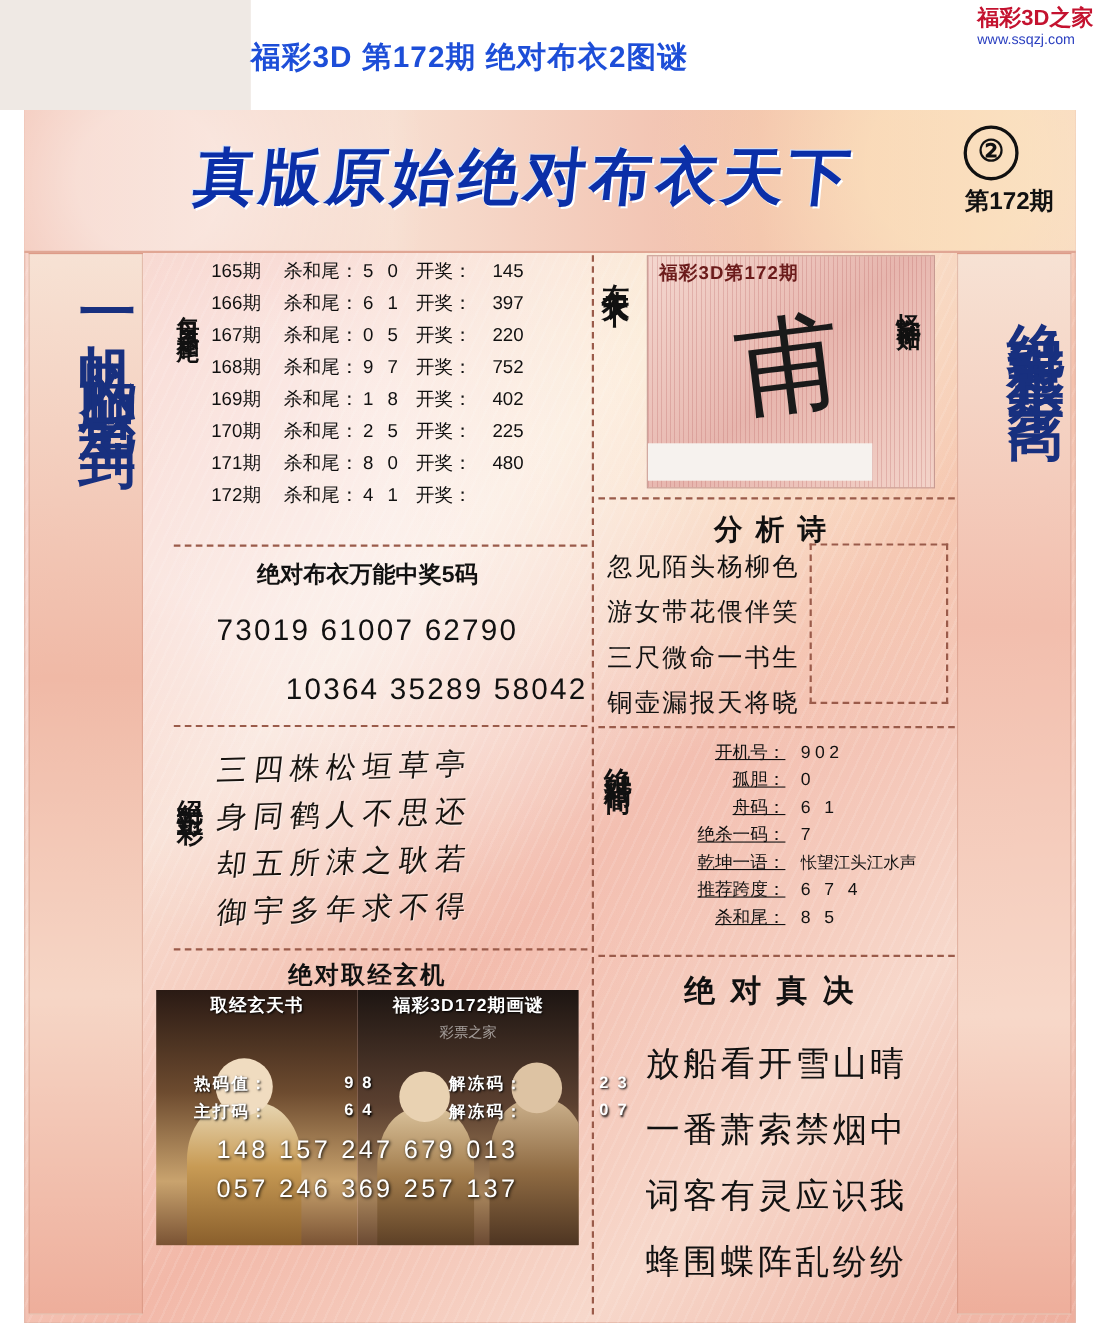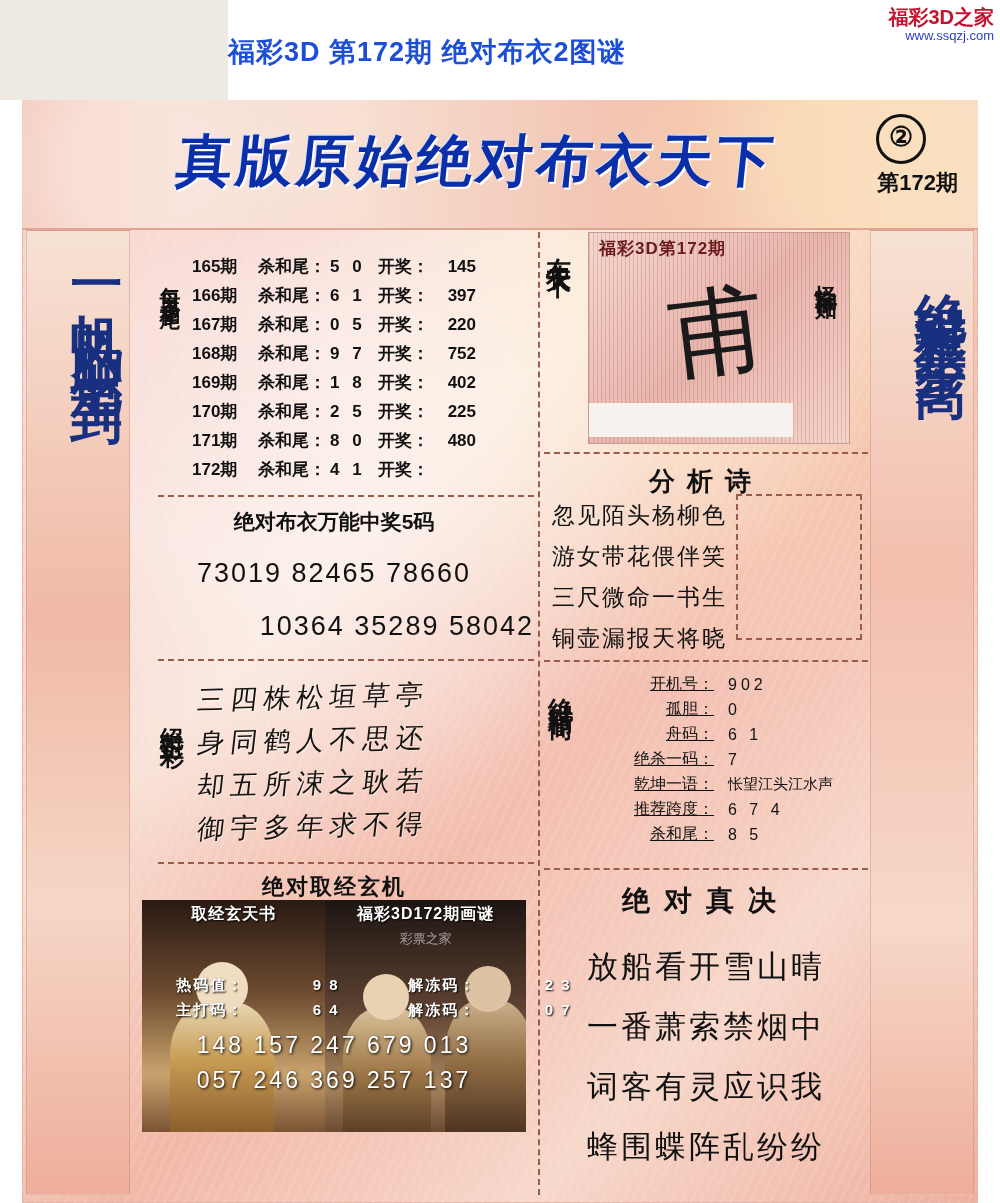--- a/index.html
+++ b/index.html
@@ -17,21 +17,21 @@
   }
   .top-left-block{
     position:absolute;left:0;top:0;width:228px;height:100px;background:#efe9e4;
   }
   .top-title{
     position:absolute;left:228px;top:34px;width:540px;
     font-size:27px;font-weight:bold;color:#1d4ed8;letter-spacing:1px;
     text-align:left;
   }
   .brand{
-    position:absolute;right:6px;top:6px;text-align:right;
+    position:absolute;right:6px;top:6px;text-align:left;
   }
   .brand .b1{
     font-size:20px;font-weight:bold;color:#c4122f;line-height:22px;
     letter-spacing:0px;
   }
   .brand .b2{
     font-size:13px;color:#2a3fc0;line-height:15px;
   }
   
   .poster{
@@ -120,21 +120,21 @@
   
   .hist{
     position:absolute;left:0;top:0;width:400px;
   }
   .hist-label{
     position:absolute;left:22px;top:38px;width:28px;
     writing-mode:vertical-rl;text-orientation:upright;
     font-size:21px;font-weight:bold;color:#111;letter-spacing:6px;
   }
   .hist table{
-    position:absolute;left:56px;top:20px;border-collapse:collapse;font-weight:bold;
+    position:absolute;left:56px;top:0;border-collapse:collapse;
   }
   .hist td{
     font-size:17px;color:#111;padding:3px 2px;white-space:nowrap;
     font-family:"Liberation Sans",sans-serif;
   }
   .hist td.issue{width:62px;text-align:left;}
   .hist td.key{width:68px;text-align:left;}
   .hist td.kv{width:44px;text-align:left;letter-spacing:4px;}
   .hist td.open{width:52px;text-align:left;}
   .hist td.res{width:42px;text-align:right;}
@@ -353,21 +353,21 @@
           <td class="res"></td>
         </tr>
       </tbody>
         </table>
     </div>
 
     <div class="dash-h" style="left:24px;top:263px;width:376px;"></div>
 
     <div style="position:absolute;left:0;top:276px;width:400px;">
       <div class="blk-title">绝对布衣万能中奖5码</div>
-      <div class="code-row" style="margin-top:22px;">73019  82465  78660</div>
+      <div class="code-row" style="margin-top:22px;">73019  61007  62790</div>
       <div class="code-row" style="margin-top:22px;text-align:right;">10364  35289  58042</div>
     </div>
 
     <div class="dash-h" style="left:24px;top:427px;width:376px;"></div>
 
     <div style="position:absolute;left:0;top:440px;width:400px;height:180px;">
       <div class="calli-label">絕對正彩</div>
       <div class="calli">
         <div class="line">三四株松垣草亭</div>
         <div class="line">身同鹤人不思还</div>

